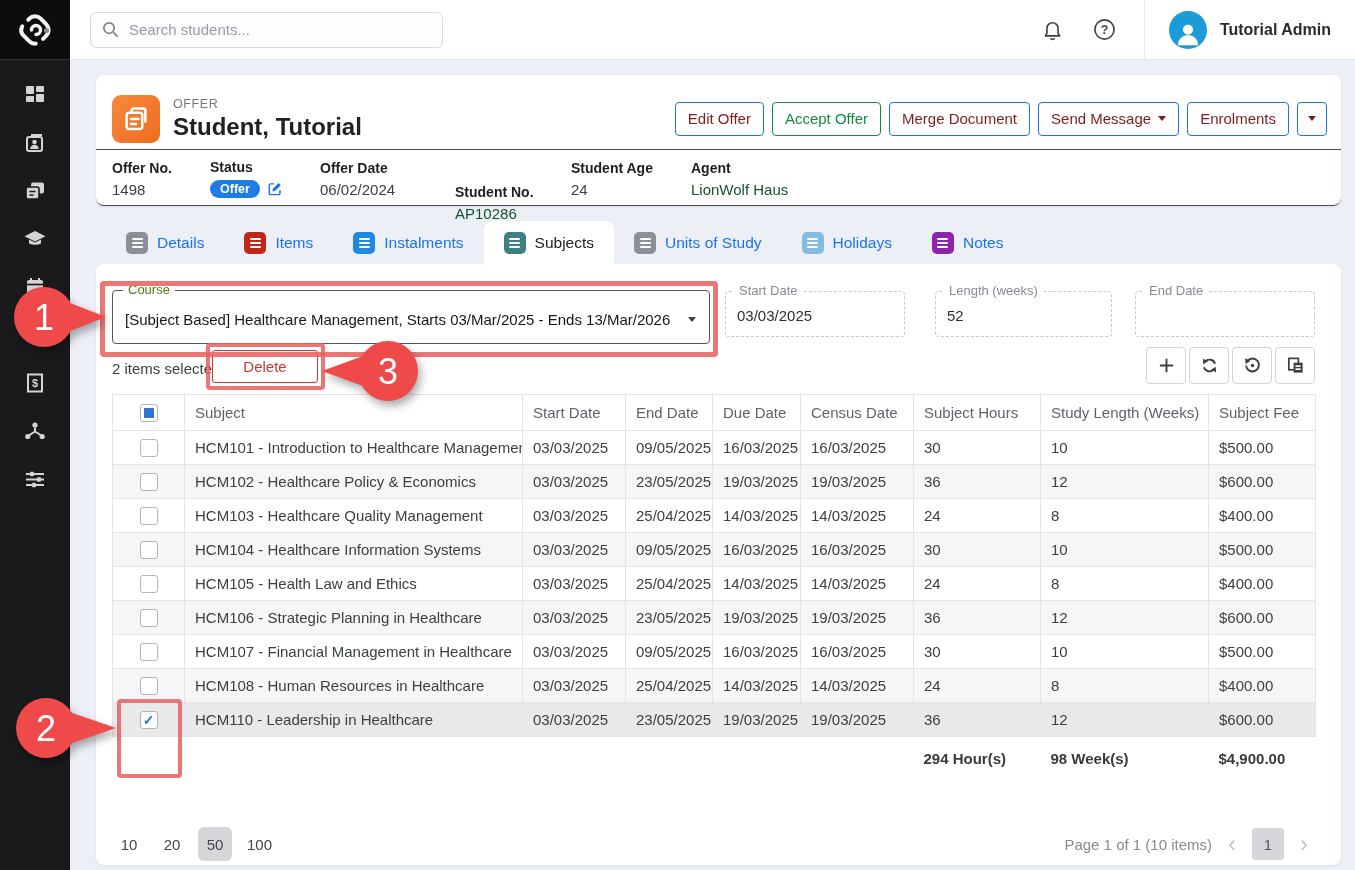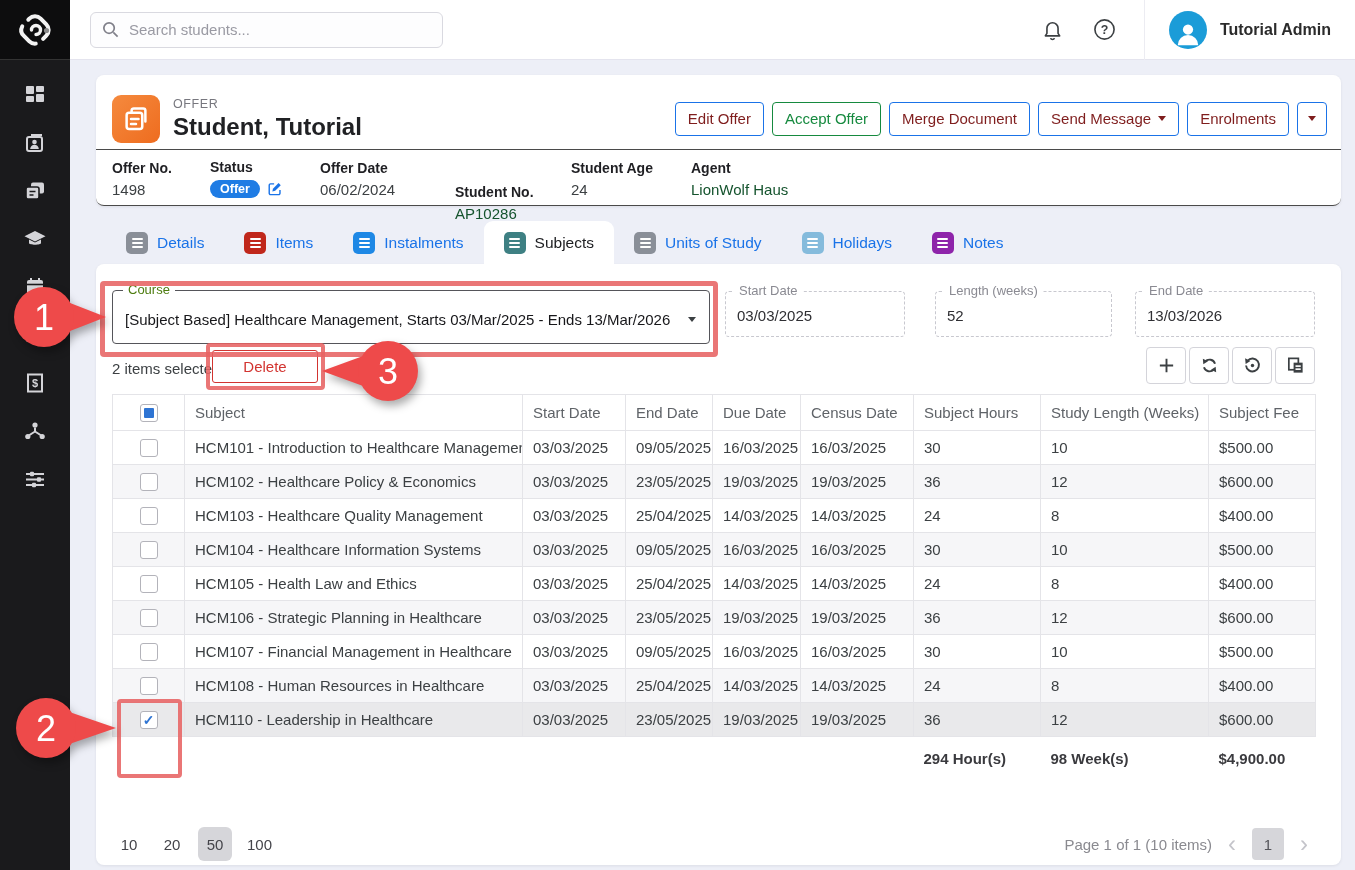--- a/index.html
+++ b/index.html
@@ -348,21 +348,20 @@
   <div class="ro-field" style="left:629px;width:180px">
     <span class="float-label">Start Date</span>
     <div class="ro-value">03/03/2025</div>
   </div>
   <div class="ro-field" style="left:839px;width:177px">
     <span class="float-label">Length (weeks)</span>
     <div class="ro-value">52</div>
   </div>
   <div class="ro-field" style="left:1039px;width:180px">
     <span class="float-label">End Date</span>
-    <div class="ro-value">13/03/2026</div>
   </div>
 
   <div class="sel-text">2 items selected</div>
   <button class="delete-btn">Delete</button>
 
   <div class="grid-toolbar">
     <div class="tool-btn">
       <svg viewBox="0 0 20 20">
           <path d="M10 3v14M3 10h14" stroke="#3c4043" stroke-width="2" fill="none"></path>
         </svg>

